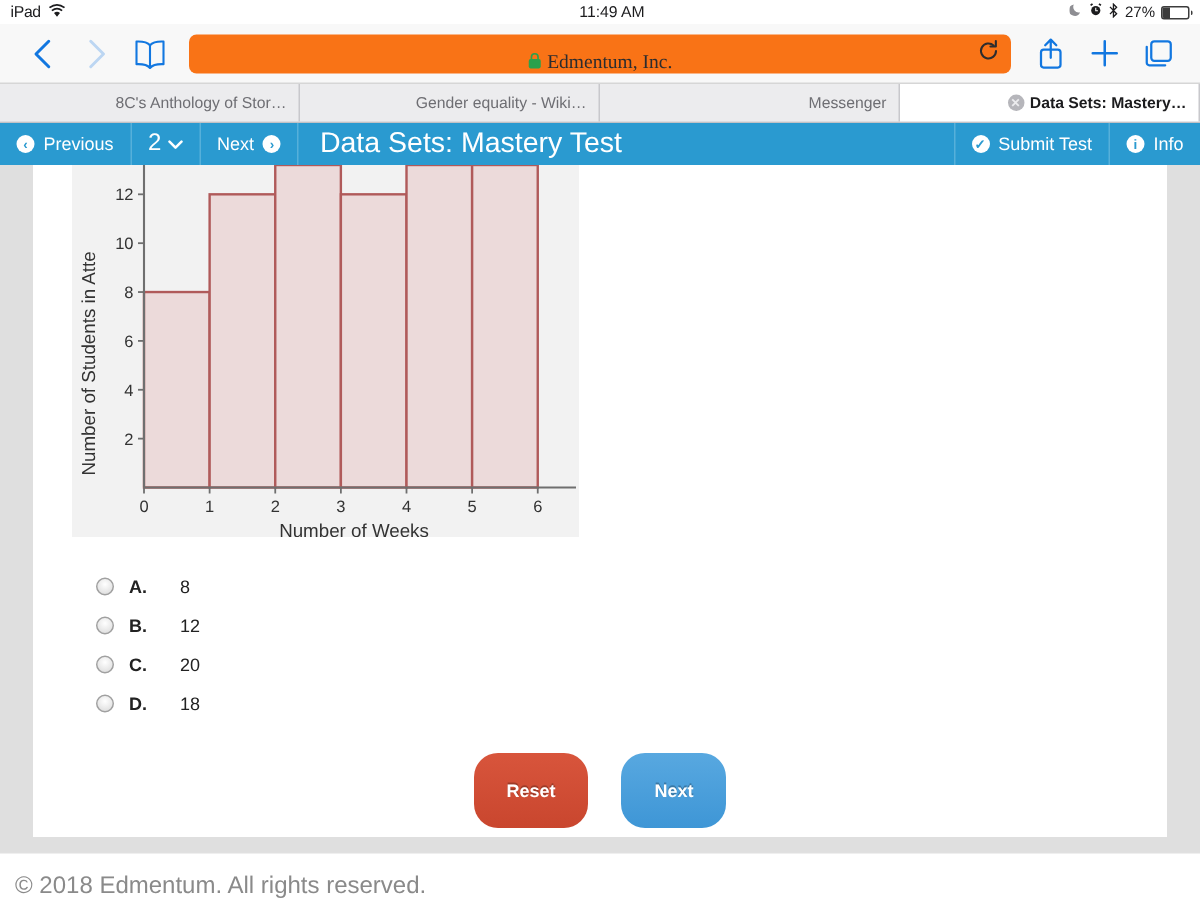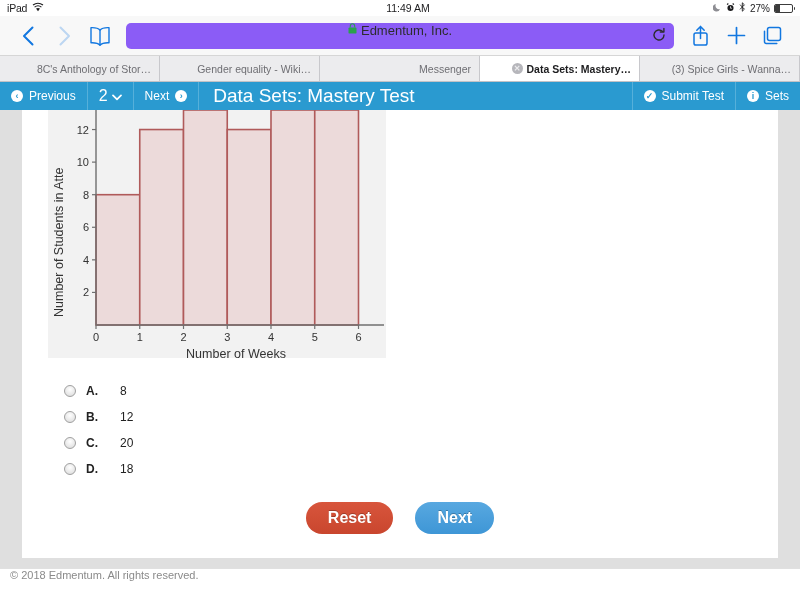--- a/index.html
+++ b/index.html
@@ -48,23 +48,23 @@
     display: flex; align-items: center; gap: 0px;
     padding: 0 10px; border-bottom: 1px solid #d6d6d6;
   }
   .navbtn {
     width: 36px; height: 32px; display: flex; align-items: center; justify-content: center;
     color: #1277e0;
   }
   .navbtn.disabled { color: #bcd6f2; }
   .navbtn svg { display: block; }
   .urlbar {
-    flex: 1; height: 26px; background: #8b5cf6; border-radius: 5px;
-    display: flex; align-items: flex-start; justify-content: center;
-    position: relative; margin: 0 8px;
+    flex: 1; height: 26px; background: #f97316; border-radius: 5px;
+    display: flex; align-items: flex-end; justify-content: center;
+    position: relative; margin: 0 8px; font-family: Liberation Serif, serif;
   }
   .urlbar .lock { color: #2aa14c; font-size: 10px; margin-right: 4px; }
   .urlbar .urltext { font-size: 13px; color: #2c2c2e; }
   .urlbar .reload {
     position: absolute; right: 8px; top: 50%; transform: translateY(-50%);
     color: #2c2c2e; font-size: 14px; line-height: 1;
   }
 
   
   .tabstrip {
@@ -137,32 +137,32 @@
     margin-right: 10px; flex: 0 0 auto;
   }
   .opt-letter { font-weight: bold; width: 22px; }
   .opt-value { margin-left: 12px; }
 
   .btnrow {
     position: absolute; left: 0; right: 0; top: 392px;
     display: flex; justify-content: center; gap: 22px;
   }
   .btn {
-    border-radius: 16px; padding: 7px 22px; font-size: 16px; color: #ffffff;
+    border-radius: 16px; padding: 18px 22px; font-size: 12px; color: #ffffff;
     border: none; font-family: "Liberation Sans", sans-serif; font-weight: bold;
     text-shadow: 0 -1px 0 rgba(0,0,0,0.25);
   }
   .btn-reset { background: linear-gradient(#d8553c, #c9462e); }
   .btn-next  { background: linear-gradient(#58a8e0, #3e96d6); }
 
   .footer {
     position: absolute; left: 0; right: 0; bottom: 0; height: 32px;
     background: #ffffff; border-top: 1px solid #e0e0e0;
-    display: flex; align-items: flex-start; padding-left: 10px;
-    font-size: 11px; color: #8a8a8a;
+    display: flex; align-items: flex-end; padding-left: 10px;
+    font-size: 16px; color: #8a8a8a;
   }
 </style>
 </head>
 <body>
 
 <div class="statusbar">
   <div class="sb-left">
     <span class="sb-device">iPad</span>
     <span class="wifi-glyph">
       <svg width="12" height="10" viewBox="0 0 12 10">
@@ -256,23 +256,20 @@
     <div class="tab">
       <span class="tablabel">Gender equality - Wiki…</span>
     </div>
     <div class="tab">
       <span class="tablabel">Messenger</span>
     </div>
     <div class="tab active">
       <span class="closex">✕</span>
       <span class="tablabel">Data Sets: Mastery…</span>
     </div>
-    <div class="tab">
-      <span class="tablabel">(3) Spice Girls - Wanna…</span>
-    </div>
   </div>
 
 <div class="apptoolbar">
   <div class="tb-item">
     <span class="circ-icon">‹</span>
     <span>Previous</span>
   </div>
   <div class="tb-item tb-page">
     <span>2</span>
     <span>
@@ -286,21 +283,21 @@
     <span class="circ-icon">›</span>
   </div>
   <div class="tb-title">Data Sets: Mastery Test</div>
   <div class="tb-right">
     <div class="tb-item">
       <span class="circ-icon">✓</span>
       <span>Submit Test</span>
     </div>
     <div class="tb-item">
       <span class="circ-icon">i</span>
-      <span>Sets</span>
+      <span>Info</span>
     </div>
   </div>
 </div>
 
 <div class="content-wrap">
   <div class="page">
 
     <div class="chart-panel">
       <svg class="chart-svg" id="chart" width="338" height="248" viewBox="0 0 338 248">
           <rect x="48" y="84.69696969696969" width="43.75" height="130.3030303030303" fill="#ecdada" stroke="#b05a5a" stroke-width="1.6"></rect>

